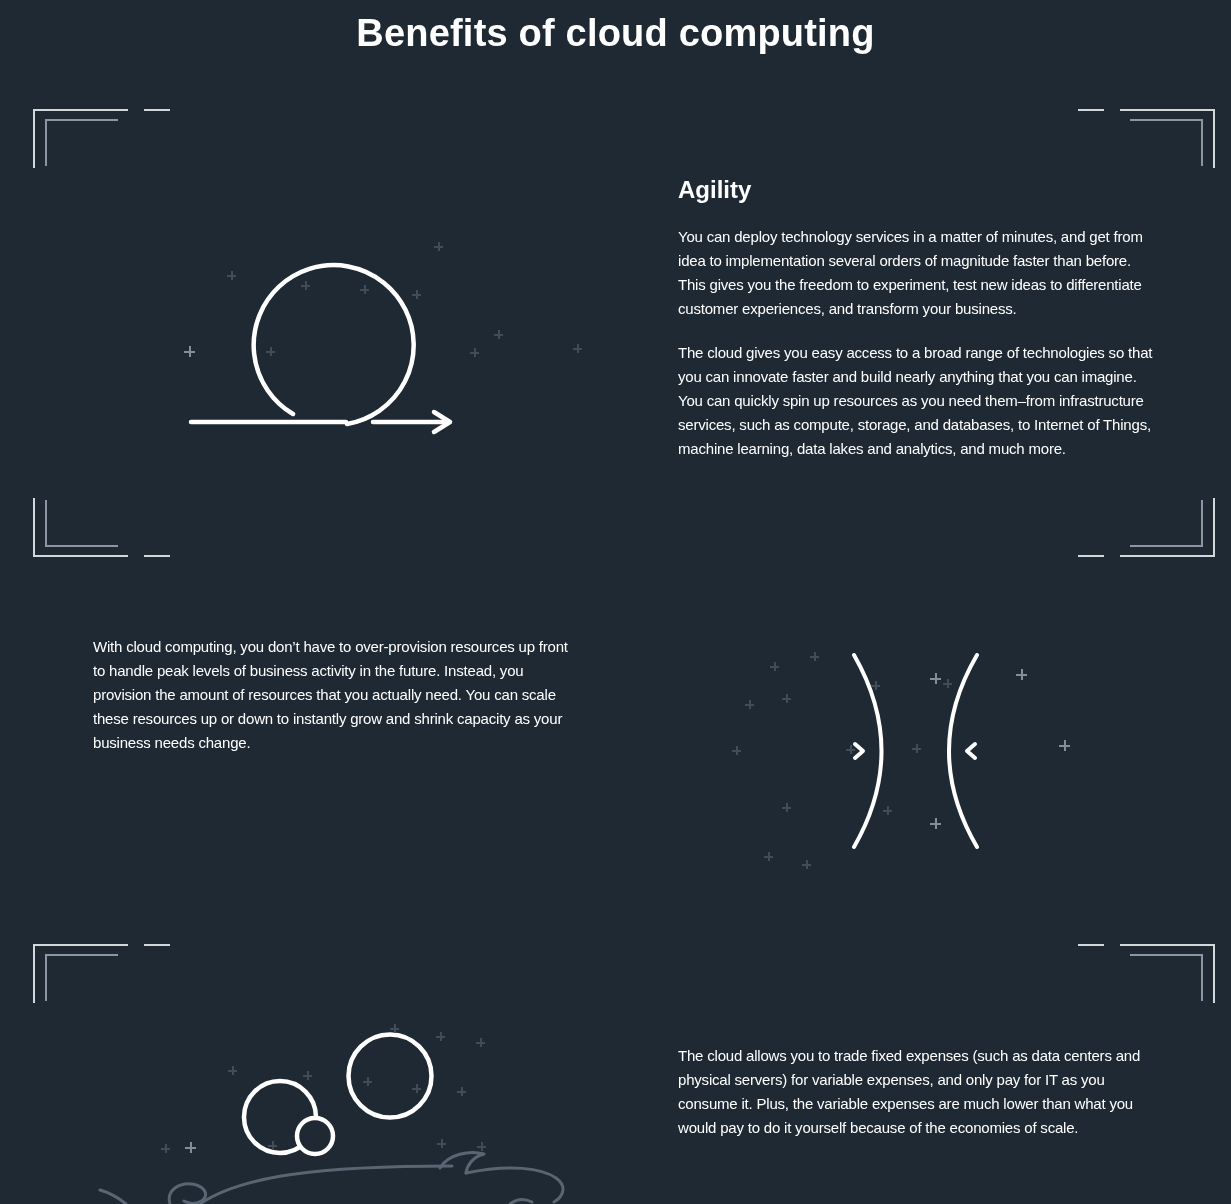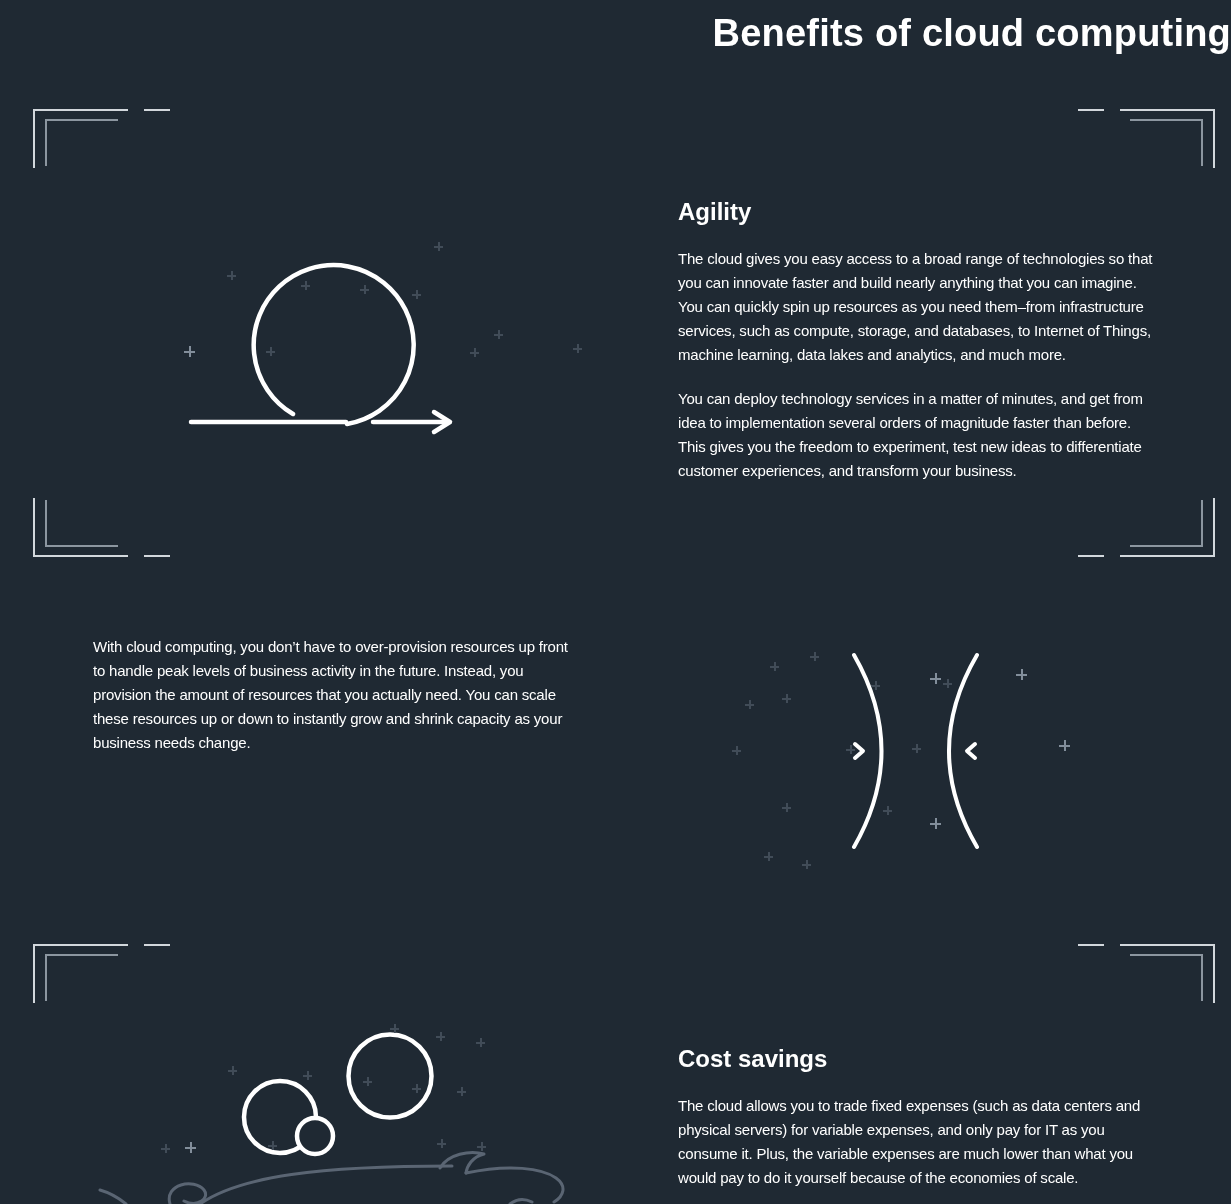--- a/index.html
+++ b/index.html
@@ -13,42 +13,42 @@
     font-family: "Liberation Sans", "DejaVu Sans", sans-serif;
     color: #ffffff;
   }
 
   
   .page-title {
     position: absolute;
     top: 12px; left: 0;
     width: 100%;
     margin: 0;
-    text-align: right;
+    text-align: center;
     font-size: 38px;
     font-weight: 700;
     letter-spacing: 0.2px;
     color: #ffffff;
   }
   .text-block { position: absolute; }
   .text-block h2 {
     margin: 0 0 20px 0;
     font-size: 24px;
     line-height: 30px;
     font-weight: 700;
     color: #ffffff;
   }
   .text-block p {
     margin: 0 0 20px 0;
     font-size: 15px;
     line-height: 24px;
     letter-spacing: -0.2px;
     color: #ffffff;
   }
-  #tb-agility    { left: 678px; top: 197px; width: 484px; }
+  #tb-agility    { left: 678px; top: 175px; width: 484px; }
   #tb-elasticity { left: 93px;  top: 635px; width: 486px; }
   #tb-cost       { left: 678px; top: 1044px; width: 478px; }
 
   
   .corner { position: absolute; width: 137px; height: 59px; }
   .corner .c-outer {
     position: absolute; left: 0; top: 0;
     width: 95px; height: 59px;
     border-left: 2px solid #d2d7dc;
     border-top: 2px solid #d2d7dc;
@@ -134,22 +134,22 @@
     <span class="sparkle" style="left:301px; top:281px;"></span>
     <span class="sparkle" style="left:360px; top:285px;"></span>
     <span class="sparkle" style="left:412px; top:290px;"></span>
     <span class="sparkle" style="left:434px; top:242px;"></span>
     <span class="sparkle" style="left:470px; top:348px;"></span>
     <span class="sparkle" style="left:494px; top:330px;"></span>
     <span class="sparkle" style="left:573px; top:344px;"></span>
 
     <div class="text-block" id="tb-agility">
       <h2>Agility</h2>
+      <p>You can deploy technology services in a matter of minutes, and get from idea to implementation several orders of magnitude faster than before. This gives you the freedom to experiment, test new ideas to differentiate customer experiences, and transform your business.</p>
       <p>The cloud gives you easy access to a broad range of technologies so that you can innovate faster and build nearly anything that you can imagine. You can quickly spin up resources as you need them–from infrastructure services, such as compute, storage, and databases, to Internet of Things, machine learning, data lakes and analytics, and much more.</p>
-      <p>You can deploy technology services in a matter of minutes, and get from idea to implementation several orders of magnitude faster than before. This gives you the freedom to experiment, test new ideas to differentiate customer experiences, and transform your business.</p>
     </div>
   </section>
 
   <section>
 
     <div class="text-block" id="tb-elasticity">
       <p>With cloud computing, you don’t have to over-provision resources up front to handle peak levels of business activity in the future. Instead, you provision the amount of resources that you actually need. You can scale these resources up or down to instantly grow and shrink capacity as your business needs change.</p>
     </div>
 
     <svg id="elasticity-svg" class="icon-svg" width="250" height="240" viewBox="0 0 250 240">
@@ -220,18 +220,17 @@
     <span class="sparkle" style="left:390px; top:1024px;"></span>
     <span class="sparkle" style="left:436px; top:1032px;"></span>
     <span class="sparkle" style="left:457px; top:1087px;"></span>
     <span class="sparkle" style="left:268px; top:1141px;"></span>
     <span class="sparkle" style="left:412px; top:1084px;"></span>
     <span class="sparkle" style="left:476px; top:1038px;"></span>
     <span class="sparkle" style="left:477px; top:1142px;"></span>
     <span class="sparkle" style="left:437px; top:1139px;"></span>
 
     <div class="text-block" id="tb-cost">
-      <h2>Cost savings</h2>
       <p>The cloud allows you to trade fixed expenses (such as data centers and physical servers) for variable expenses, and only pay for IT as you consume it. Plus, the variable expenses are much lower than what you would pay to do it yourself because of the economies of scale.</p>
     </div>
   </section>
 
 </div>
 
 </body></html>

